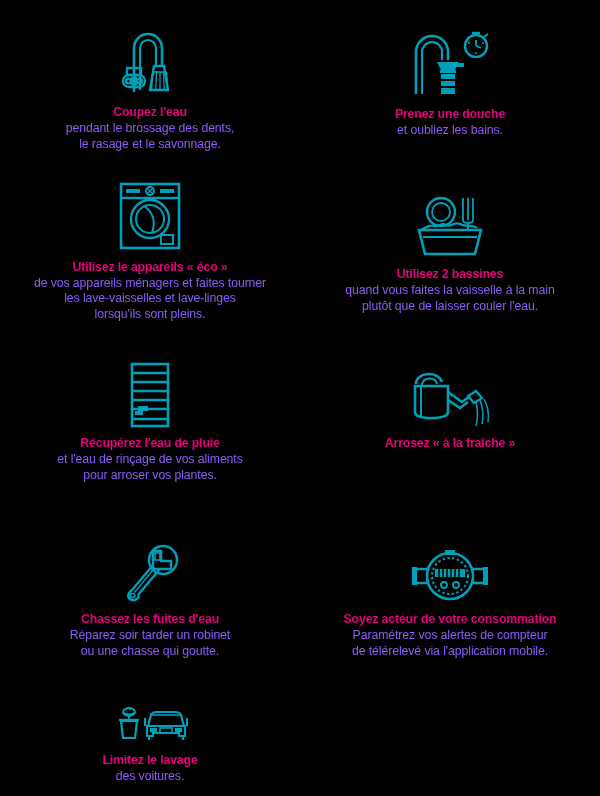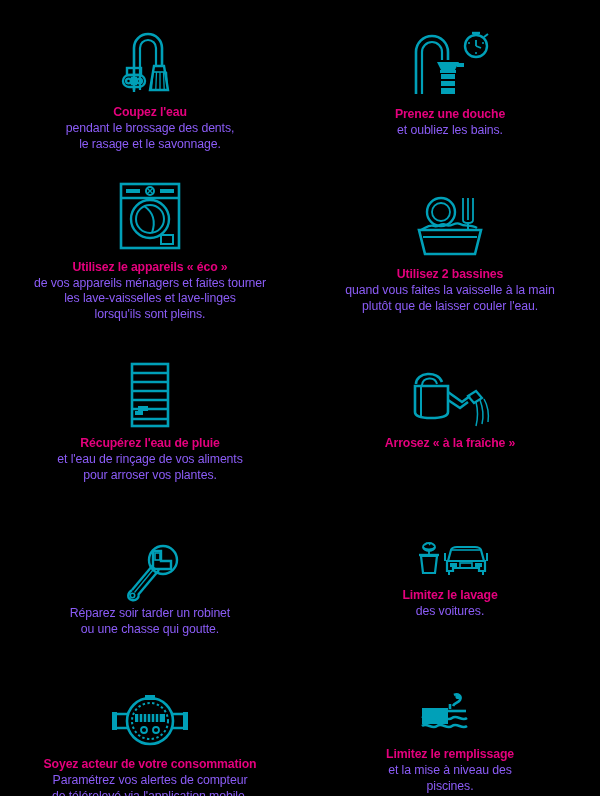--- a/index.html
+++ b/index.html
@@ -193,22 +193,44 @@
         <circle cx="44" cy="17" r="14" stroke-width="2.4"></circle>
         <path d="M34 8 L34 26 L52 26 L52 18 L42 18 L42 8 Z" fill="#000000" stroke-width="2.4"></path>
         <rect x="36" y="10" width="5" height="7" stroke-width="1.6"></rect>
         <path d="M34 22 L13 47" stroke-width="2.4"></path>
         <path d="M40 27 L19 52" stroke-width="2.4"></path>
         <path d="M36 24.5 L15.5 49.5" stroke-width="1.3"></path>
         <path d="M13 47 C8 50 8 56 13 57 C17 58 21 54 19 52" stroke-width="2.4"></path>
         <circle cx="13.5" cy="52.5" r="2.2" stroke-width="1.6"></circle>
       </svg>
     </div>
+    <div class="tip-title">Chassez les fuites d'eau</div>
     <div class="tip-body">Réparez soir tarder un robinet
 ou une chasse qui goutte.</div>
+  </div>
+
+  <div class="tip r4">
+    <div class="icon-wrap">
+      <svg width="80" height="58" viewBox="0 0 80 58" fill="none" stroke="#00A0B8" stroke-width="2.4">
+        <circle cx="40" cy="29" r="23" stroke-width="2.6"></circle>
+        <circle cx="40" cy="29" r="18" stroke-width="2" stroke-dasharray="2.4 2.4"></circle>
+        <rect x="35" y="3" width="10" height="5" fill="#00A0B8" stroke="none"></rect>
+        <path d="M18 22 L5 22 L5 36 L18 36" stroke-width="2.4"></path>
+        <rect x="2" y="20" width="5" height="18" fill="#00A0B8" stroke="none"></rect>
+        <path d="M62 22 L75 22 L75 36 L62 36" stroke-width="2.4"></path>
+        <rect x="73" y="20" width="5" height="18" fill="#00A0B8" stroke="none"></rect>
+        <rect x="25" y="22" width="30" height="8" fill="#00A0B8" stroke="none"></rect>
+        <path d="M29 22 L29 30 M33 22 L33 30 M37 22 L37 30 M41 22 L41 30 M45 22 L45 30 M49 22 L49 30" stroke="#000000" stroke-width="1.5"></path>
+        <circle cx="34" cy="38" r="3" stroke-width="1.8"></circle>
+        <circle cx="46" cy="38" r="3" stroke-width="1.8"></circle>
+      </svg>
+    </div>
+    <div class="tip-title">Soyez acteur de votre consommation</div>
+    <div class="tip-body">Paramétrez vos alertes de compteur
+de télérelevé via l'application mobile.</div>
   </div>
 
   <div class="tip r5">
     <div class="icon-wrap">
       <svg width="72" height="40" viewBox="0 0 72 40" fill="none" stroke="#00A0B8" stroke-width="2">
         <ellipse cx="15" cy="8" rx="6" ry="4" stroke-width="1.8"></ellipse>
         <path d="M9 8 C11 11 19 11 21 8" stroke-width="1.6"></path>
         <path d="M11 6 L13 4 M15 6 L17 4 M19 6.5 L20 5" stroke-width="1.2"></path>
         <path d="M15 12 L15 16" stroke-width="1.8"></path>
         <path d="M5 16 L25 16" stroke-width="2.4"></path>
@@ -220,51 +242,14 @@
         <rect x="61" y="24" width="7" height="4" fill="#00A0B8" stroke="none"></rect>
         <rect x="46" y="24" width="12" height="5" stroke-width="1.6"></rect>
         <path d="M31 14 L31 22 M73 14 L73 22" stroke-width="2"></path>
         <path d="M35 32 L35 36 M69 32 L69 36" stroke-width="2"></path>
       </svg>
     </div>
     <div class="tip-title">Limitez le lavage</div>
     <div class="tip-body">des voitures.</div>
   </div>
 
-  <div class="tip r4">
-    <div class="icon-wrap">
-      <svg width="80" height="58" viewBox="0 0 80 58" fill="none" stroke="#00A0B8" stroke-width="2.4">
-        <circle cx="40" cy="29" r="23" stroke-width="2.6"></circle>
-        <circle cx="40" cy="29" r="18" stroke-width="2" stroke-dasharray="2.4 2.4"></circle>
-        <rect x="35" y="3" width="10" height="5" fill="#00A0B8" stroke="none"></rect>
-        <path d="M18 22 L5 22 L5 36 L18 36" stroke-width="2.4"></path>
-        <rect x="2" y="20" width="5" height="18" fill="#00A0B8" stroke="none"></rect>
-        <path d="M62 22 L75 22 L75 36 L62 36" stroke-width="2.4"></path>
-        <rect x="73" y="20" width="5" height="18" fill="#00A0B8" stroke="none"></rect>
-        <rect x="25" y="22" width="30" height="8" fill="#00A0B8" stroke="none"></rect>
-        <path d="M29 22 L29 30 M33 22 L33 30 M37 22 L37 30 M41 22 L41 30 M45 22 L45 30 M49 22 L49 30" stroke="#000000" stroke-width="1.5"></path>
-        <circle cx="34" cy="38" r="3" stroke-width="1.8"></circle>
-        <circle cx="46" cy="38" r="3" stroke-width="1.8"></circle>
-      </svg>
-    </div>
-    <div class="tip-title">Soyez acteur de votre consommation</div>
-    <div class="tip-body">Paramétrez vos alertes de compteur
-de télérelevé via l'application mobile.</div>
-  </div>
-
-  <div class="tip r5">
-    <div class="icon-wrap">
-      <svg width="60" height="46" viewBox="0 0 60 46" fill="none" stroke="#00A0B8" stroke-width="2.4">
-        <path d="M34 3 C38 1 42 4 40 8 C38 11 34 11 33 14" stroke-width="2.6"></path>
-        <circle cx="38" cy="4.5" r="2.6" fill="#00A0B8" stroke="none"></circle>
-        <path d="M30 12 L30 17" stroke-width="2.6"></path>
-        <rect x="2" y="16" width="26" height="16" fill="#00A0B8" stroke="none"></rect>
-        <path d="M28 19 L46 19" stroke-width="2.6"></path>
-        <path d="M2 26 C7 22 12 30 17 26 C22 22 27 30 32 26 C37 22 42 30 47 26" stroke-width="2.6"></path>
-        <path d="M2 34 C7 30 12 38 17 34 C22 30 27 38 32 34 C37 30 42 38 47 34" stroke-width="2.6"></path>
-      </svg>
-    </div>
-    <div class="tip-title">Limitez le remplissage</div>
-    <div class="tip-body">et la mise à niveau des
-piscines.</div>
-  </div>
 
 </div>
 
 </body></html>

